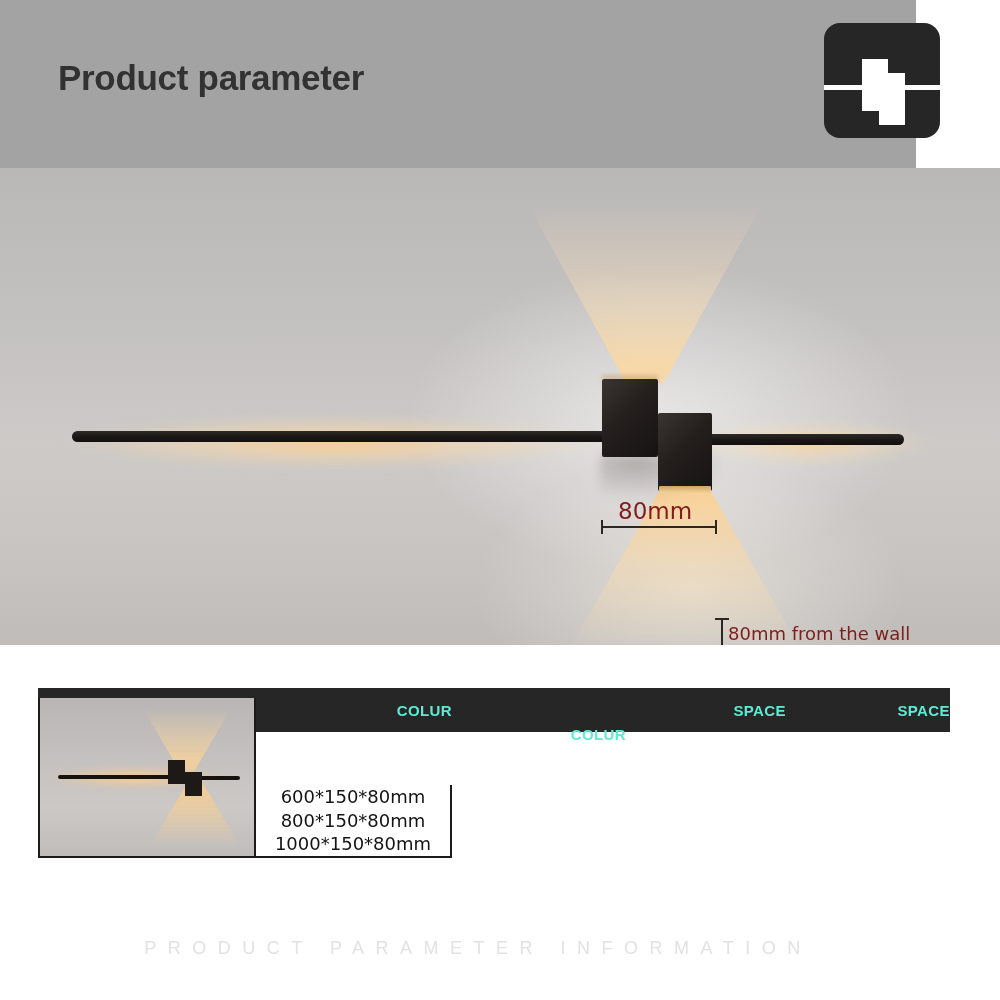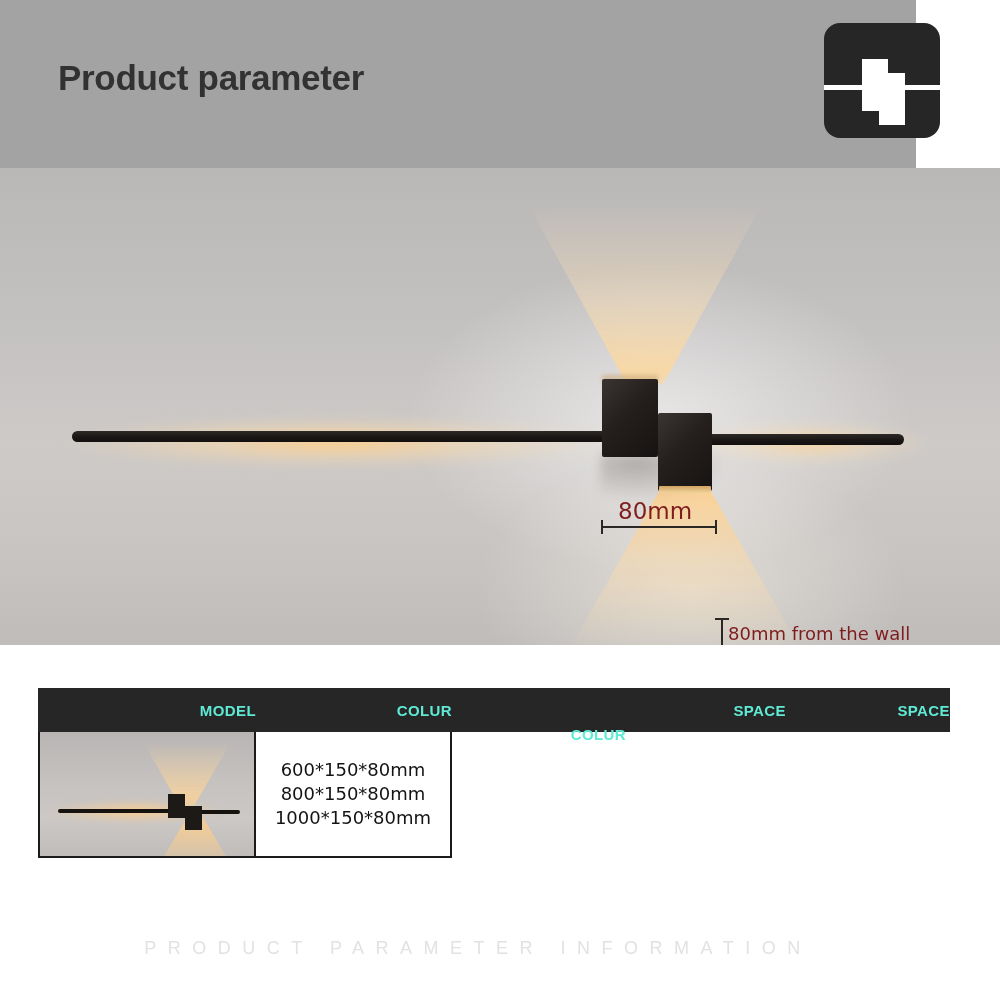--- a/index.html
+++ b/index.html
@@ -228,20 +228,21 @@
   .th {
     color: #5eead4;
     font-size: 15px;
     font-weight: bold;
     text-align: right;
     letter-spacing: 0.4px;
   }
   .tbody {
     display: flex;
     height: 126px;
+    align-items: flex-end;
   }
   .td {
     border-right: 2px solid #1b1b1b;
     border-bottom: 2px solid #1b1b1b;
     box-sizing: border-box;
     display: flex;
     flex-direction: column;
     align-items: center;
     justify-content: center;
     background: #ffffff;

